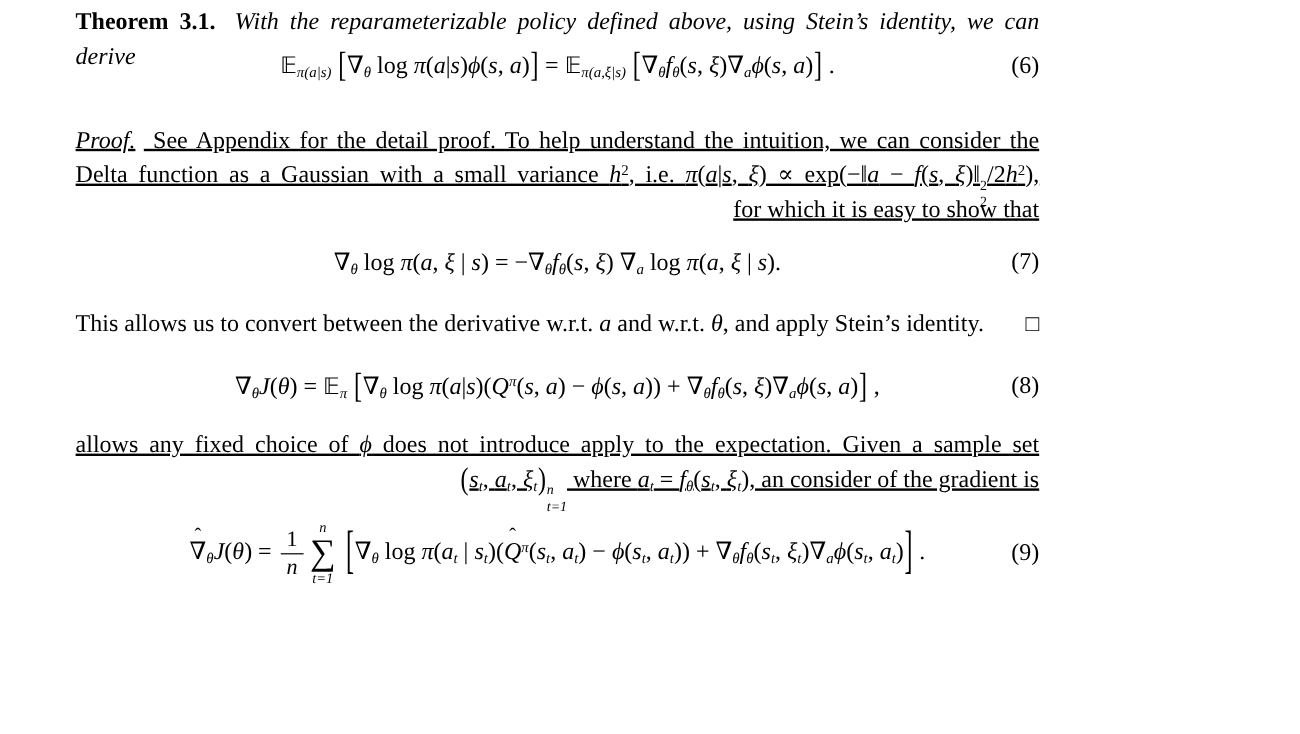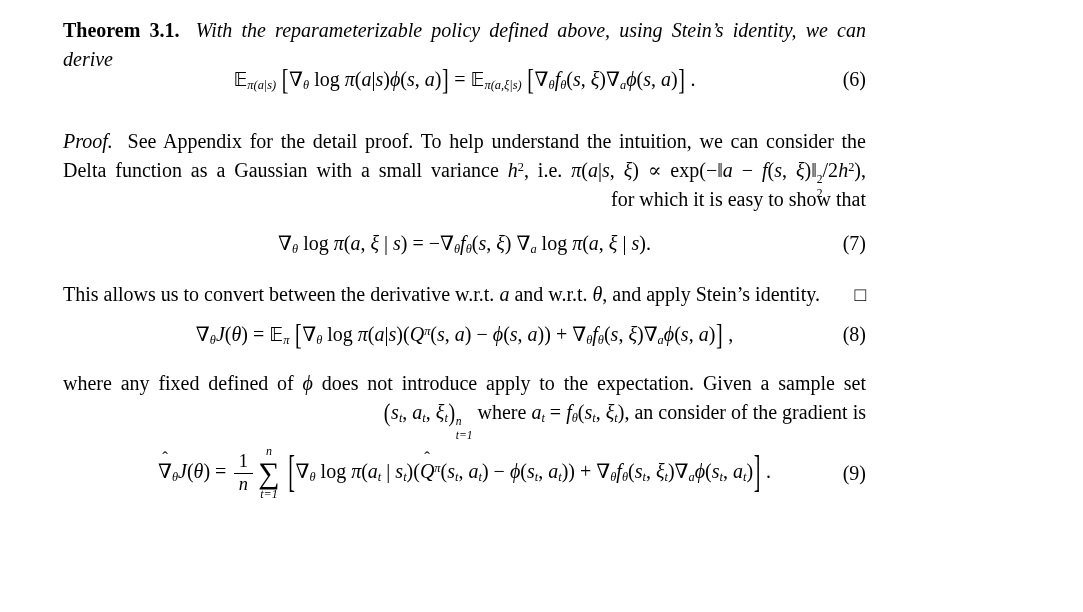--- a/index.html
+++ b/index.html
@@ -1,32 +1,32 @@
 <!DOCTYPE html>
 <html><head>
 <meta charset="utf-8">
 <style>
   html,body{margin:0;padding:0;background:#ffffff;}
   body{width:1083px;height:612px;overflow:hidden;color:#000;
        font-family:"Liberation Serif","DejaVu Serif","DejaVu Sans",serif;}
   .page{box-sizing:border-box;width:893px;height:612px;
-        padding:16px 27px 0 63px;font-size:20px;line-height:29px;}
+        padding:4px 27px 0 63px;font-size:20px;line-height:29px;}
   
   .jline{text-align:justify;text-align-last:justify;height:29px;}
   .lline{text-align:right;height:29px;}
-  .para{margin:0;}
+  .para{margin:0;text-decoration:underline;}
   .proof-para{margin-top:26px;}
   .convert-row{display:flex;align-items:flex-start;margin-top:20px;height:29px;}
   .stein-para{margin-top:36px;}
   .where-para{margin-top:14px;}
   
   .eq{position:relative;display:flex;justify-content:center;align-items:center;}
-  .eq-6{margin-top:12px;height:44px;}
+  .eq-6{height:44px;}
   .eq-7{margin-top:12px;height:34px;}
-  .eq-8{margin-top:4px;height:42px;text-align:right;}
+  .eq-8{margin-top:16px;height:42px;text-align:right;}
   .eq-9{margin-top:6px;height:80px;}
   .eqbody{white-space:nowrap;}
   .eqnum{position:absolute;right:0;top:50%;transform:translateY(-50%);}
   
   .b{font-weight:700;}
   .i{font-style:italic;}
   .thm{margin-right:.35em;}
   .pf{margin-right:.35em;}
   .hsp{margin-right:.75em;}
   .sub{font-size:.62em;line-height:0;vertical-align:-.28em;}
@@ -85,21 +85,21 @@
     <span class="qed">□</span>
   </div>
 
 
   <div class="eq eq-8">
     <span class="eqbody"><span>∇</span><span class="i sub">θ</span><span class="i">J</span><span>(</span><span class="i">θ</span><span>) = </span><span class="bb">𝔼</span><span class="i sub">π</span><span> </span><span class="big" style="--sy: 1.45;">[</span><span>∇</span><span class="i sub">θ</span><span> log </span><span class="i">π</span><span>(</span><span class="i">a</span><span>|</span><span class="i">s</span><span>)(</span><span class="i">Q</span><span class="i sup">π</span><span>(</span><span class="i">s</span><span>, </span><span class="i">a</span><span>) − </span><span class="i">ϕ</span><span>(</span><span class="i">s</span><span>, </span><span class="i">a</span><span>)) + ∇</span><span class="i sub">θ</span><span class="i">f</span><span class="i sub">θ</span><span>(</span><span class="i">s</span><span>, </span><span class="i">ξ</span><span>)∇</span><span class="i sub">a</span><span class="i">ϕ</span><span>(</span><span class="i">s</span><span>, </span><span class="i">a</span><span>)</span><span class="big" style="--sy: 1.45;">]</span><span> ,</span></span>
     <span class="eqnum">(8)</span>
   </div>
 
   <div class="para where-para">
-    <div class="jline"><span>where any fixed defined of </span><span class="i">ϕ</span><span> does not introduce apply to the expectation.  Given a sample set</span></div>
+    <div class="jline"><span>allows any fixed choice of </span><span class="i">ϕ</span><span> does not introduce apply to the expectation.  Given a sample set</span></div>
     <div class="lline"><span class="big" style="--sy: 1.3;">(</span><span class="i">s</span><span class="i sub">t</span><span>, </span><span class="i">a</span><span class="i sub">t</span><span>, </span><span class="i">ξ</span><span class="i sub">t</span><span class="big" style="--sy: 1.3;">)</span><span class="stack i">
           <span class="st">n</span>
           <span class="st">t=1</span>
         </span><span> where </span><span class="i">a</span><span class="i sub">t</span><span> = </span><span class="i">f</span><span class="i sub">θ</span><span>(</span><span class="i">s</span><span class="i sub">t</span><span>, </span><span class="i">ξ</span><span class="i sub">t</span><span>), an consider of the gradient is</span></div>
   </div>
 
   <div class="eq eq-9">
     <span class="eqbody"><span class="hat"><span class="hmark">ˆ</span><span class="hbase">∇</span></span><span class="i sub">θ</span><span class="i">J</span><span>(</span><span class="i">θ</span><span>) = </span><span class="frac">
           <span class="fnum">1</span>
           <span class="fden">n</span>

